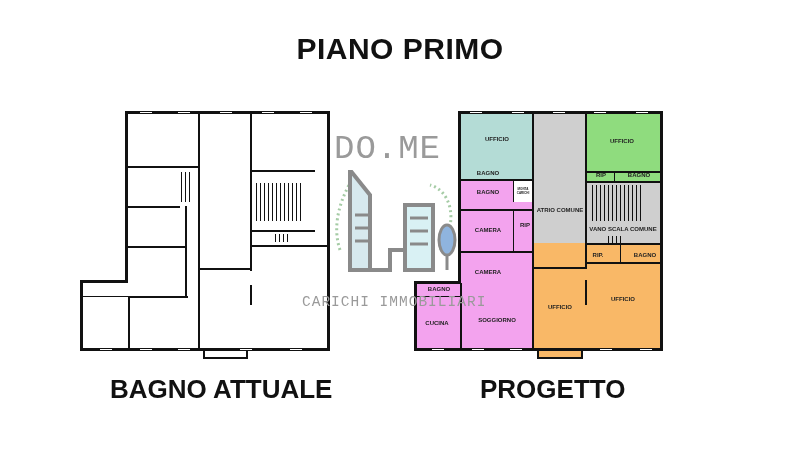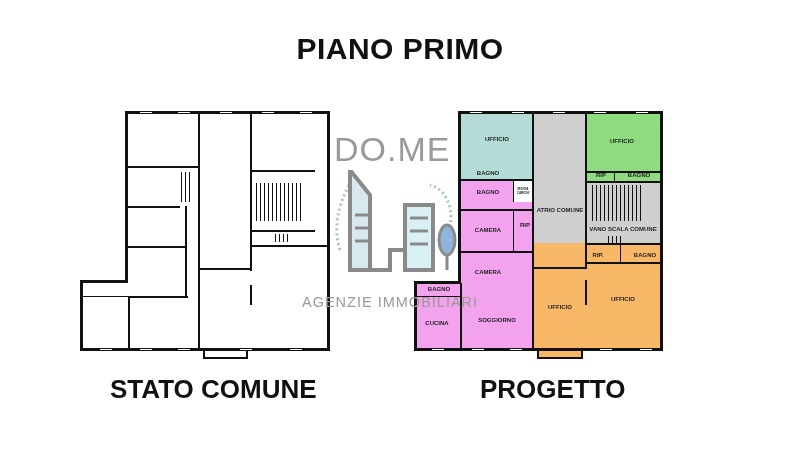--- a/index.html
+++ b/index.html
@@ -5,21 +5,21 @@
   html,body{margin:0;padding:0;background:#fff;}
   body{width:800px;height:452px;position:relative;overflow:hidden;font-family:"Liberation Sans",sans-serif;}
   .title{position:absolute;left:0;width:800px;top:32px;text-align:center;font-weight:bold;font-size:30px;color:#111;letter-spacing:0.5px;}
   .caption{position:absolute;top:374px;font-weight:bold;font-size:26px;color:#111;}
   .plan{position:absolute;}
   .room{position:absolute;box-sizing:border-box;}
   .lbl{position:absolute;font-weight:bold;font-size:6px;color:#222;text-align:center;white-space:nowrap;transform:translate(-50%,-50%);}
   .wall{position:absolute;background:#111;}
   .win{position:absolute;background:#fff;}
   .stairs{position:absolute;background:repeating-linear-gradient(90deg,#111 0 1px,transparent 1px 4px);}
-  .wm-text{position:absolute;color:#9a9a9a;font-family:Liberation Sans, sans-serif;}
+  .wm-text{position:absolute;color:#9a9a9a;font-family:Liberation Mono, monospace;}
   .balcony{position:absolute;box-sizing:border-box;border:2px solid #111;border-top:none;}
 </style>
 </head>
 <body>
 
 <div class="title">PIANO PRIMO</div>
 
 <div class="plan" style="left:0;top:0;width:800px;height:452px;pointer-events:none;">
 
   <div class="wall" style="left:125px;top:111px;width:205px;height:3px;"></div>
@@ -149,17 +149,17 @@
     <line x1="25" y1="58" x2="38" y2="58" stroke="#8a8a8a" stroke-width="3"></line>
     <line x1="25" y1="71" x2="38" y2="71" stroke="#8a8a8a" stroke-width="3"></line>
     <path d="M40 100 L60 100 L60 80 L75 80 L75 100" fill="none" stroke="#8a8a8a" stroke-width="4"></path>
     <rect x="75" y="35" width="28" height="65" fill="#d9f1f4" stroke="#8a8a8a" stroke-width="4"></rect>
     <line x1="80" y1="48" x2="98" y2="48" stroke="#8a8a8a" stroke-width="3"></line>
     <line x1="80" y1="61" x2="98" y2="61" stroke="#8a8a8a" stroke-width="3"></line>
     <line x1="80" y1="74" x2="98" y2="74" stroke="#8a8a8a" stroke-width="3"></line>
     <ellipse cx="117" cy="70" rx="8" ry="15" fill="#8fb4de" stroke="#8a8a8a" stroke-width="3"></ellipse>
     <line x1="117" y1="85" x2="117" y2="100" stroke="#8a8a8a" stroke-width="3"></line>
   </svg>
-  <div class="wm-text" style="left:2px;top:164px;font-size:14.5px;letter-spacing:1px;">AGENZIE IMMOBILIARI</div>
+  <div class="wm-text" style="left:2px;top:164px;font-size:14.5px;letter-spacing:1px;">CARICHI IMMOBILIARI</div>
 </div>
 
-<div class="caption" style="left:110px;">STATO COMUNE</div>
+<div class="caption" style="left:110px;">BAGNO ATTUALE</div>
 <div class="caption" style="left:480px;">PROGETTO</div>
 
 </body></html>

